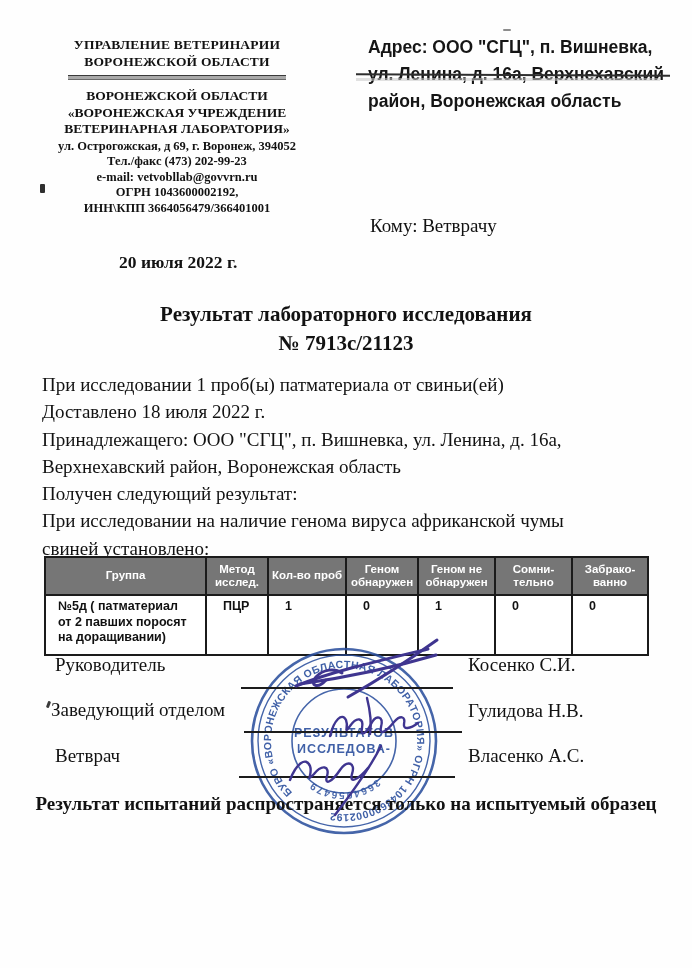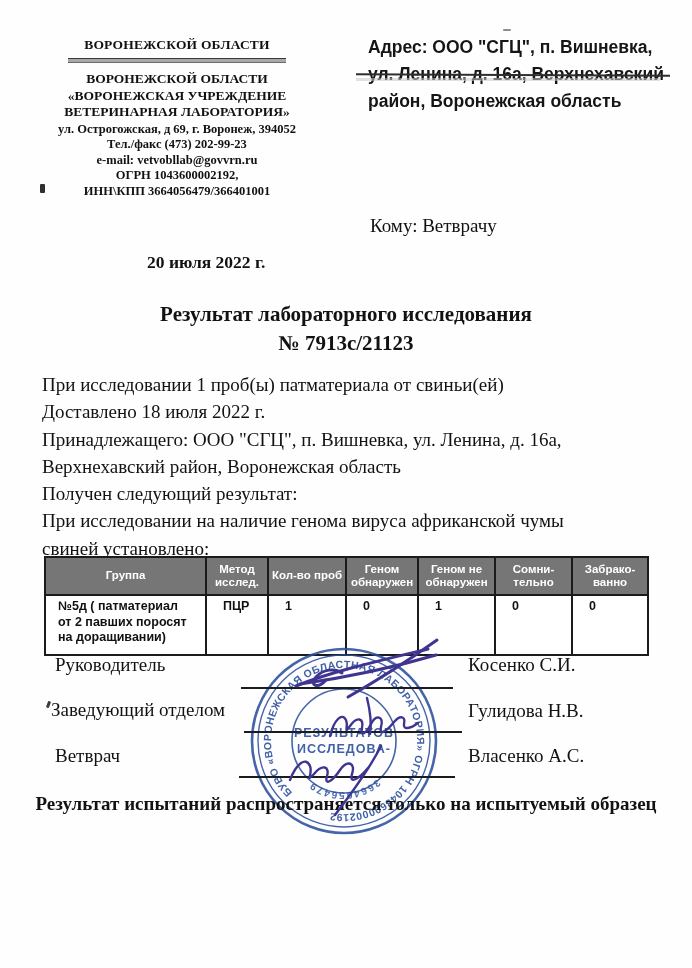--- a/index.html
+++ b/index.html
@@ -18,21 +18,21 @@
   .lh-contacts div{font-weight:bold;font-size:12.5px;line-height:15.5px;}
   
   .recipient{position:absolute;left:368px;top:34px;width:310px;
     font-family:"Liberation Sans","DejaVu Sans",sans-serif;
     font-size:17.5px;font-weight:600;line-height:27px;color:#151515;}
   .strike-dark{position:absolute;left:356px;top:74px;width:314px;height:2px;
     background:#2e2e2e;transform:rotate(.25deg);}
   .strike-light{position:absolute;left:356px;top:78px;width:304px;height:3px;
     background:#c9c9c9;opacity:.55;}
   .kom{position:absolute;left:370px;top:215px;font-size:19px;}
-  .date{position:absolute;left:119px;top:252px;font-size:17.5px;font-weight:bold;margin-left:28px;}
+  .date{position:absolute;left:119px;top:252px;font-size:17.5px;font-weight:bold;}
   
   .title{position:absolute;left:0;top:300px;width:100%;text-align:center;
     font-weight:bold;font-size:21px;line-height:29px;}
   
   .body-lines{position:absolute;left:42px;top:371px;width:612px;}
   .body-lines div{font-size:19px;line-height:27.3px;}
   
   table.rt{position:absolute;left:44px;top:556px;border-collapse:collapse;
     table-layout:fixed;width:603px;
     font-family:"Liberation Sans","DejaVu Sans",sans-serif;}
@@ -62,20 +62,21 @@
   .stamp-inner-num{font-family:"Liberation Sans","DejaVu Sans",sans-serif;
     font-size:10px;font-weight:bold;letter-spacing:1.5px;}
 </style>
 </head>
 <body>
 
 <div class="page">
 
   <div class="letterhead">
     <div class="lh-dept">
+      <div>УПРАВЛЕНИЕ ВЕТЕРИНАРИИ</div>
       <div>ВОРОНЕЖСКОЙ ОБЛАСТИ</div>
     </div>
     <div class="lh-divider"></div>
     <div class="lh-org">
       <div>ВОРОНЕЖСКОЙ ОБЛАСТИ</div>
       <div>«ВОРОНЕЖСКАЯ УЧРЕЖДЕНИЕ</div>
       <div>ВЕТЕРИНАРНАЯ ЛАБОРАТОРИЯ»</div>
     </div>
     <div class="lh-contacts">
       <div>ул. Острогожская, д 69, г. Воронеж, 394052</div>

